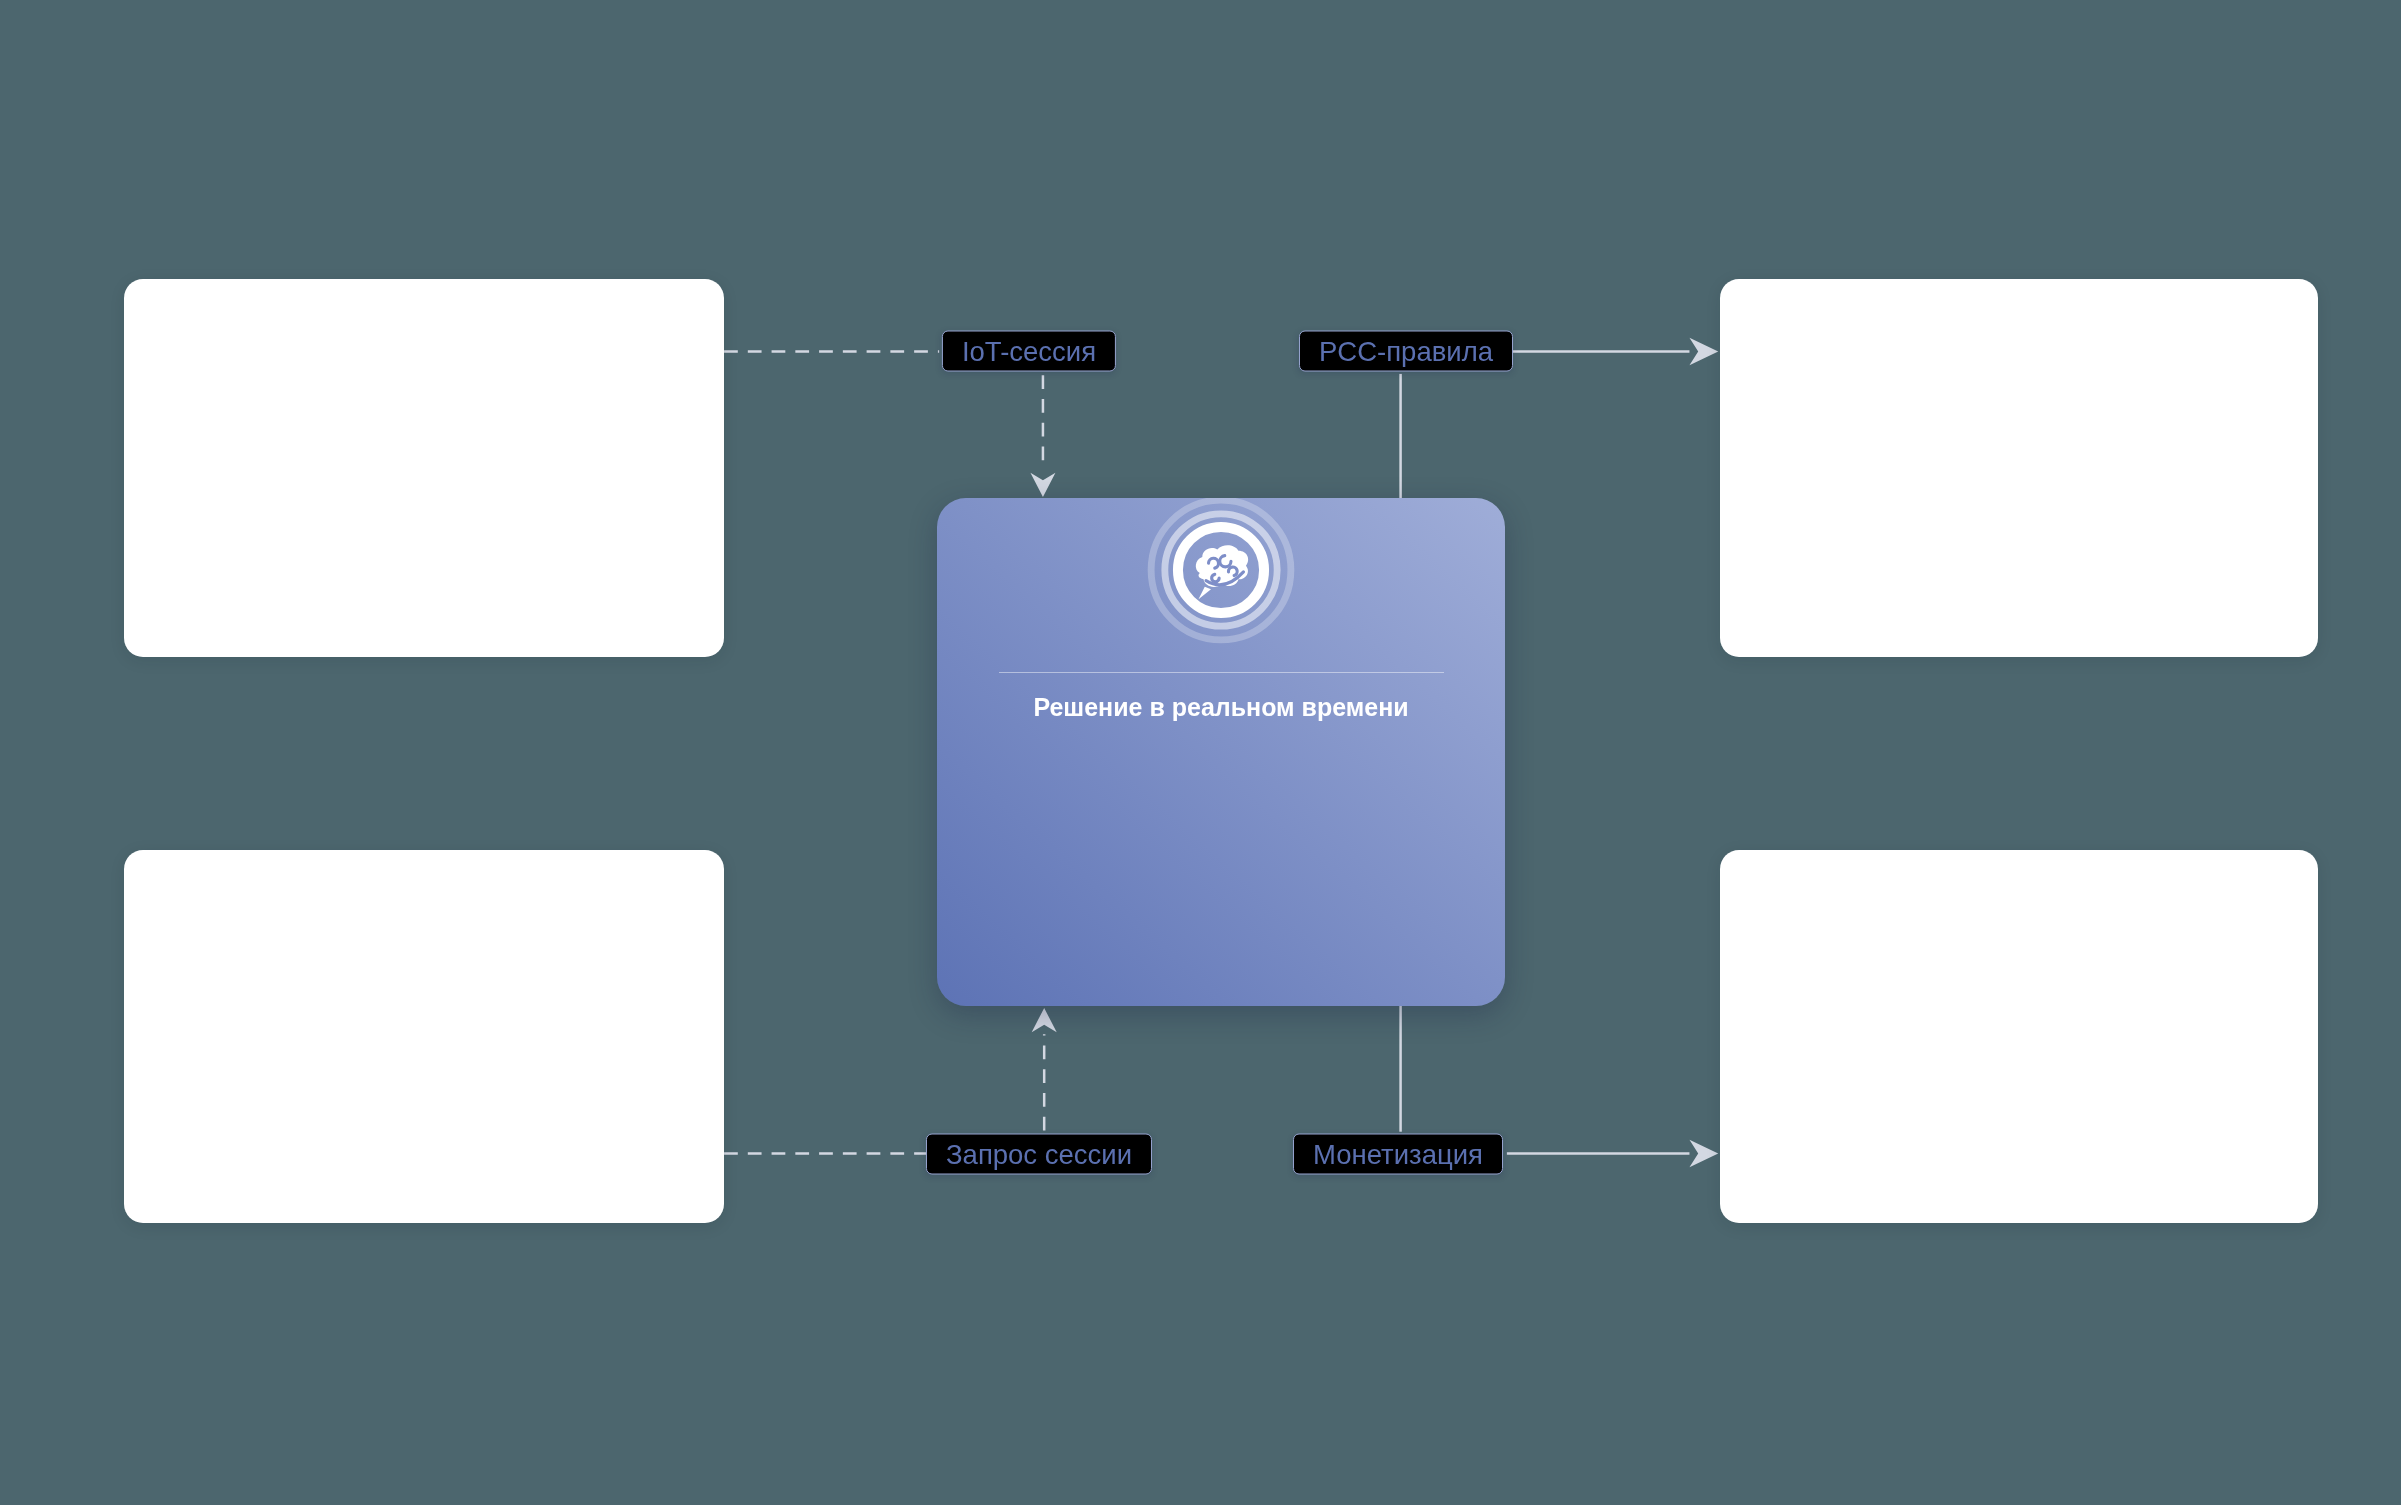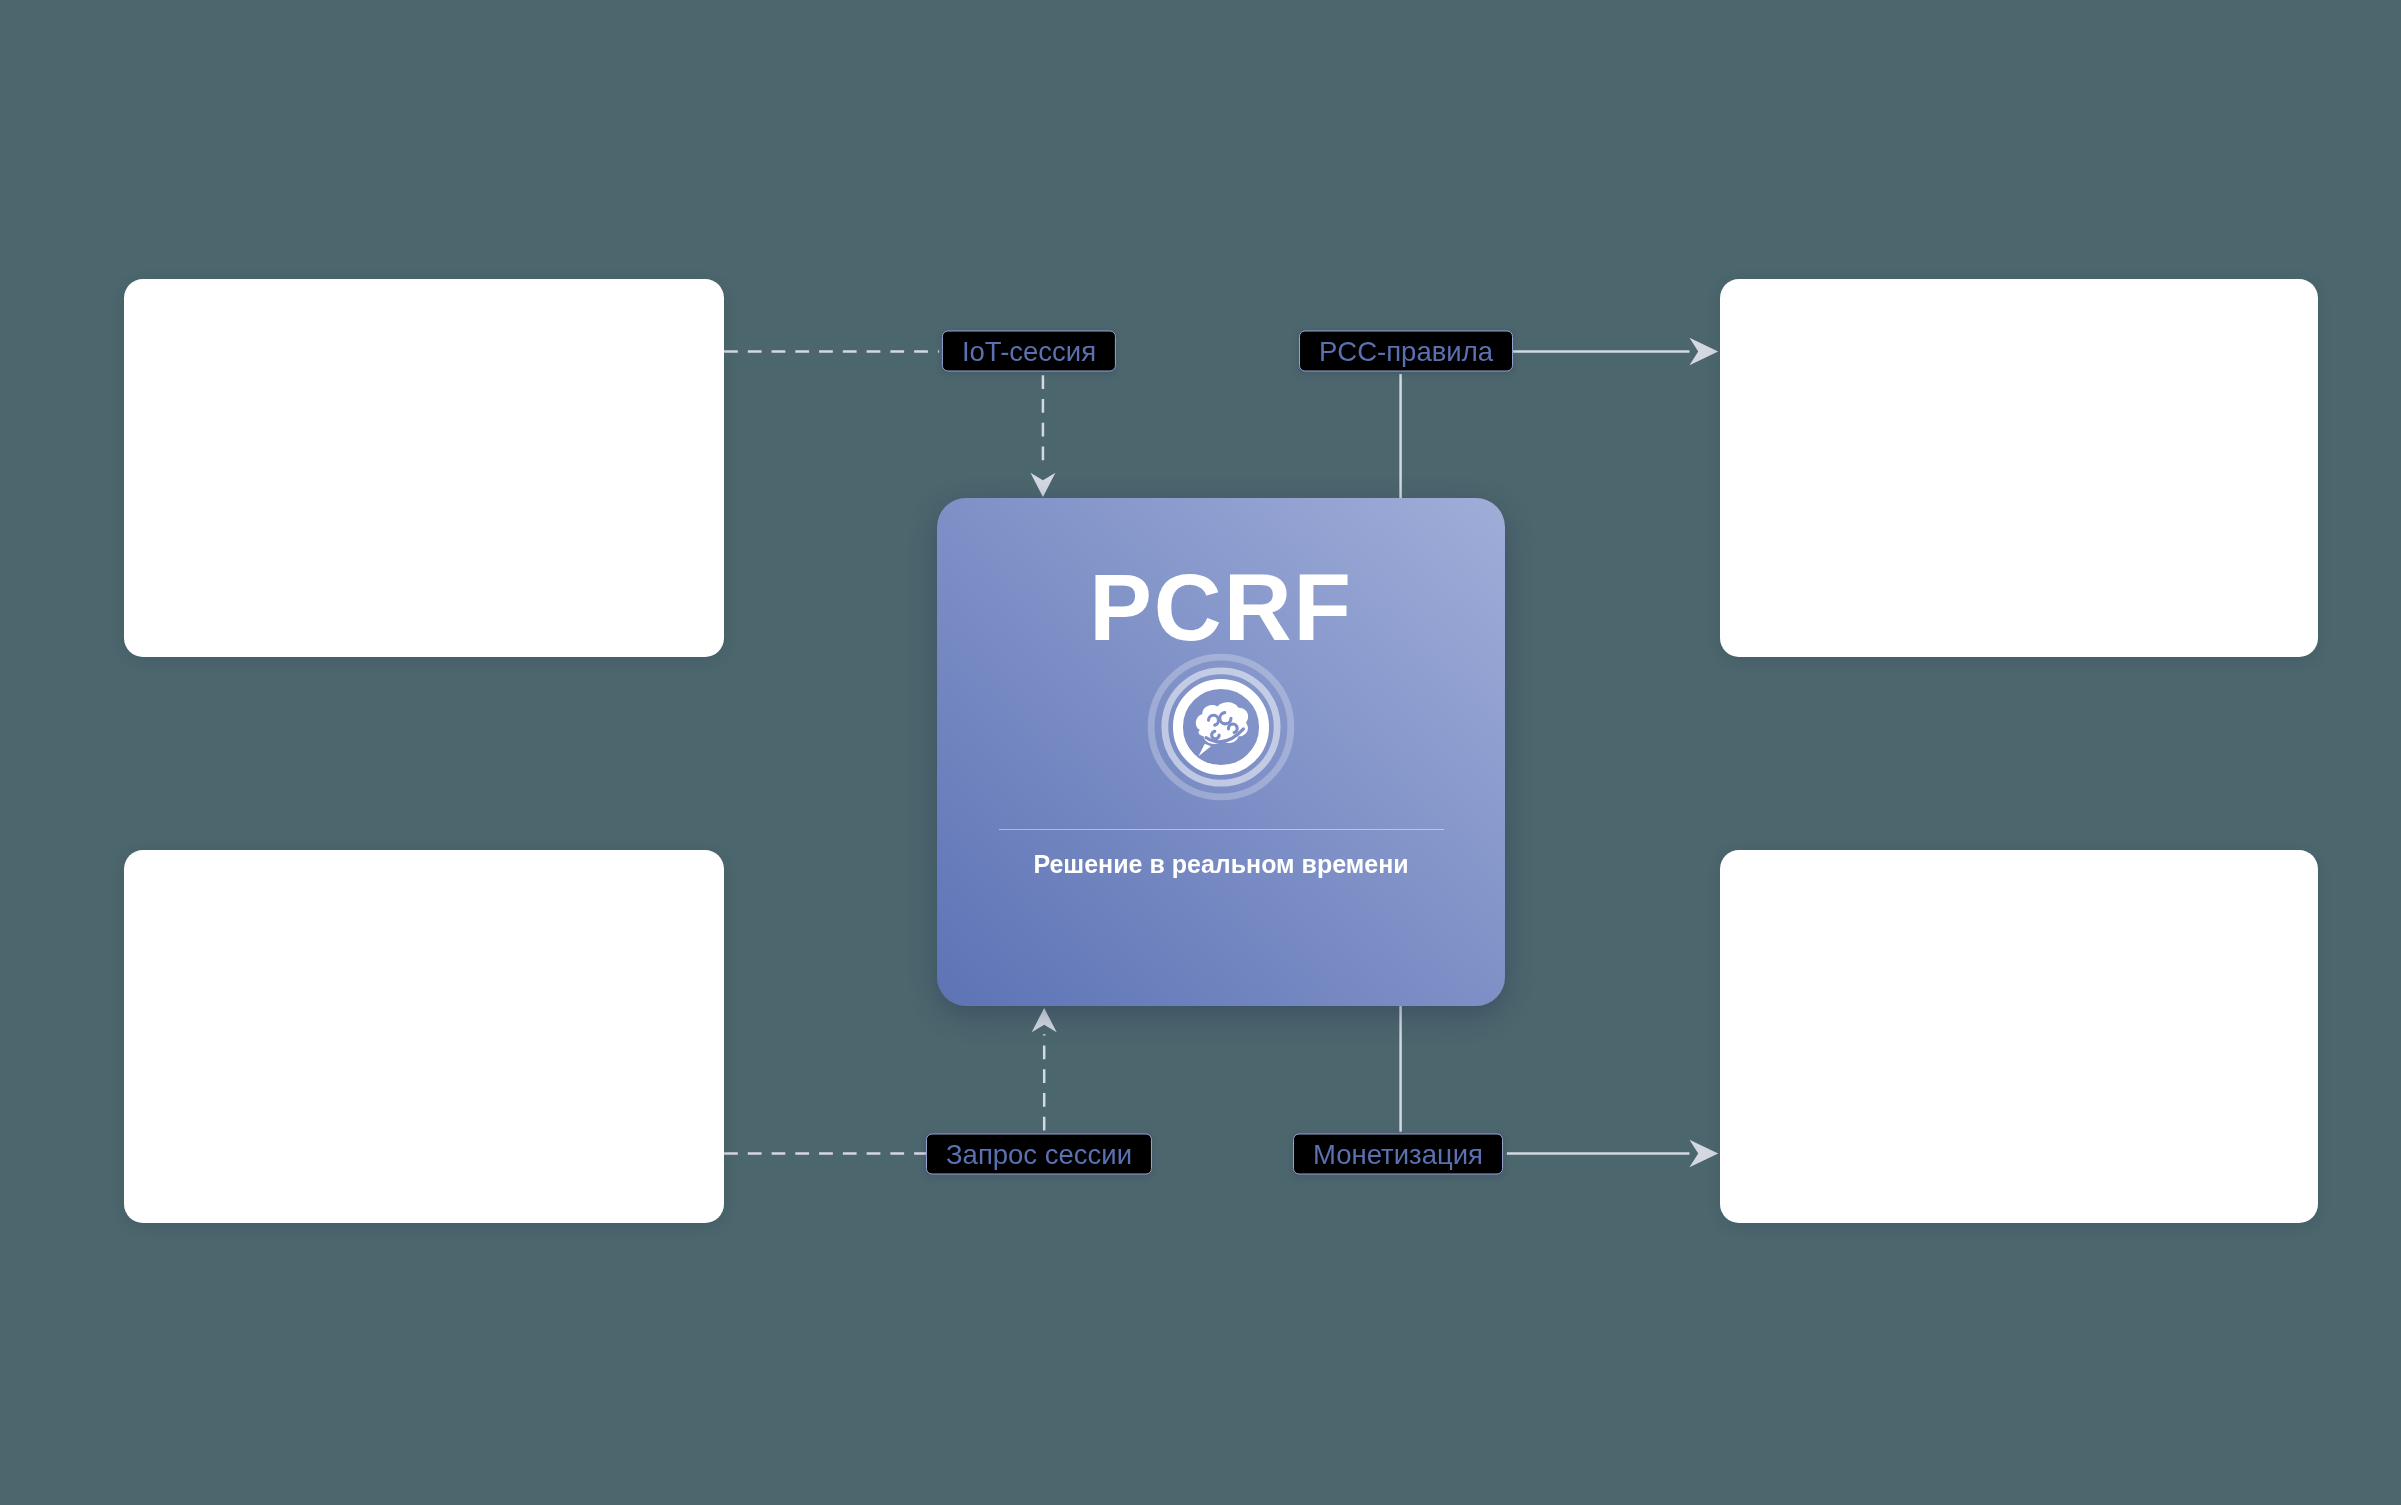--- a/index.html
+++ b/index.html
@@ -112,21 +112,20 @@
     <path d="M2410,1845 H2702" stroke="var(--connector)" stroke-width="4" fill="none"></path>
     <path d="M2748,1845 L2702,1823 L2716,1845 L2702,1867 Z" fill="var(--connector)"></path>
   </svg>
 
   <div class="card tl"></div>
   <div class="card tr"></div>
   <div class="card bl"></div>
   <div class="card br"></div>
 
   <div class="pcrf">
-    <div class="pcrf-title">PCRF</div>
 
     <svg class="pcrf-icon" viewBox="0 0 250 250" xmlns="http://www.w3.org/2000/svg">
       <circle cx="125" cy="125" r="112" fill="none" stroke="#ffffff" stroke-opacity="0.26" stroke-width="11"></circle>
       <circle cx="125" cy="125" r="90" fill="none" stroke="#ffffff" stroke-opacity="0.52" stroke-width="11"></circle>
       <circle cx="125" cy="125" r="69" fill="none" stroke="#ffffff" stroke-width="16"></circle>
       <g transform="translate(125,122)">
         <path d="M -34,8 C -44,2 -42,-14 -30,-18 C -30,-30 -16,-36 -6,-30
                  C 4,-40 22,-38 28,-28 C 42,-28 48,-14 40,-4
                  C 48,6 40,18 28,18 C 26,28 12,32 2,26
                  C -10,34 -26,30 -28,18 C -36,16 -38,12 -34,8 Z" fill="#ffffff"></path>

